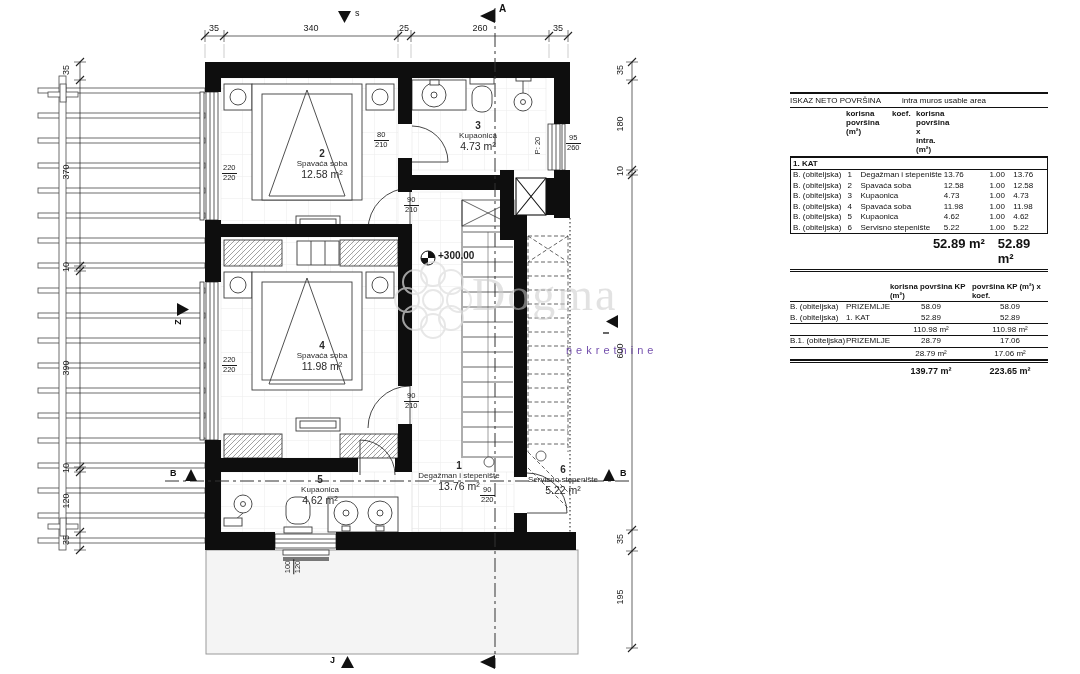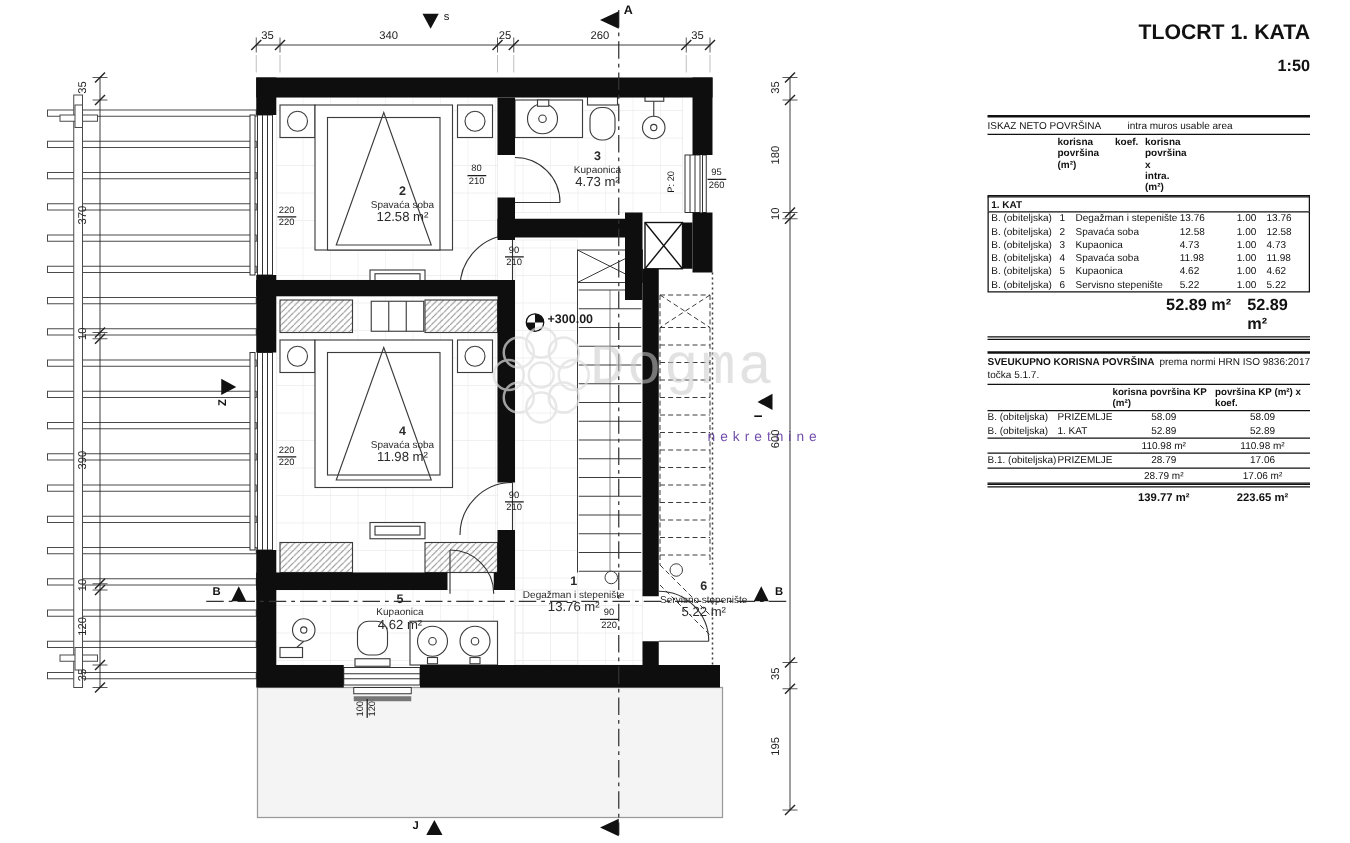--- a/index.html
+++ b/index.html
@@ -11,21 +11,21 @@
   .vert{transform:rotate(-90deg)}
   .frac{position:absolute;display:inline-flex;flex-direction:column;align-items:center;
         font-size:7.5px;line-height:8.5px;color:#1c1c1c}
   .frac .den{border-top:1px solid #1c1c1c;padding:0 1px}
   .fracrot{transform:rotate(-90deg)}
   .rlabel{position:absolute;text-align:center;color:#2a2a2a}
   .rlabel .rnum{display:block;font-weight:bold;font-size:10px;line-height:11px}
   .rlabel .rname{display:block;font-size:8px;line-height:9px}
   .rlabel .rarea{display:block;font-size:10.5px;line-height:12px}
   .mletter{font-size:9px;font-weight:bold;color:#111}
-  .wm-name{position:absolute;left:472px;top:268px;font-family:Liberation Mono, monospace;
+  .wm-name{position:absolute;left:472px;top:268px;font-family:Liberation Serif, serif;
            font-size:46px;letter-spacing:2px;color:#cccccc;opacity:.55}
   .wm-sub{position:absolute;left:566px;top:344px;font-size:11px;letter-spacing:4px;
           color:#4c1d95;opacity:.8}
   .titleblock{position:absolute;left:820px;top:16px;width:228px;text-align:right;color:#111}
   .titleblock .t1{display:block;font-size:17px;font-weight:bold;line-height:20px}
   .titleblock .t2{display:block;font-size:13px;font-weight:bold;line-height:16px}
   
   .tables{position:absolute;left:790px;top:92px;width:258px;font-size:8px;color:#111}
   .trow{display:flex;line-height:10.5px}
   .t1head{display:flex;border-top:2px solid #111;border-bottom:1px solid #111;padding:2px 0}
@@ -479,24 +479,20 @@
   <span class="txt mletter" style="left:355px;top:8px;font-weight:normal">s</span>
   <span class="txt mletter vert" style="left:175px;top:317px">Z</span>
   <span class="txt mletter vert" style="left:605px;top:328px">I</span>
   <span class="txt mletter" style="left:330px;top:655px">J</span>
   <span class="txt mletter" style="left:499px;top:3px;font-size:10px">A</span>
   <span class="txt mletter" style="left:170px;top:468px">B</span>
   <span class="txt mletter" style="left:620px;top:468px">B</span>
 
   <span class="txt" style="left:438px;top:250px;font-size:10px;font-weight:bold">+300.00</span>
 
-  <div class="titleblock">
-    <span class="t1">TLOCRT 1. KATA</span>
-    <span class="t2">1:50</span>
-  </div>
 
   <div class="tables">
 
     <div>
       <div class="t1head">
         <span class="ht">ISKAZ NETO POVRŠINA</span>
         <span>intra muros usable area</span>
       </div>
       <div class="t1cols">
         <span class="cc-sp"></span>
@@ -565,23 +561,20 @@
         </div>
       </div>
       <div class="t1total">
         <span style="width:152px"></span>
         <span style="width:70px">52.89 m²</span>
         <span>52.89 m²</span>
       </div>
     </div>
 
     <div class="t2">
-      <div class="t2title">
-        <b>SVEUKUPNO KORISNA POVRŠINA</b><span>prema normi HRN ISO 9836:2017 točka 5.1.7.</span>
-      </div>
       <div class="t2cols">
         <span class="s-sp"></span>
         <span class="s-a">korisna površina KP (m²)</span>
         <span class="s-b">površina KP (m²) x koef.</span>
       </div>
       <div class="trow">
         <span class="s-type">B. (obiteljska)</span>
         <span class="s-floor">PRIZEMLJE</span>
         <span class="s-va">58.09</span>
         <span class="s-vb">58.09</span>

